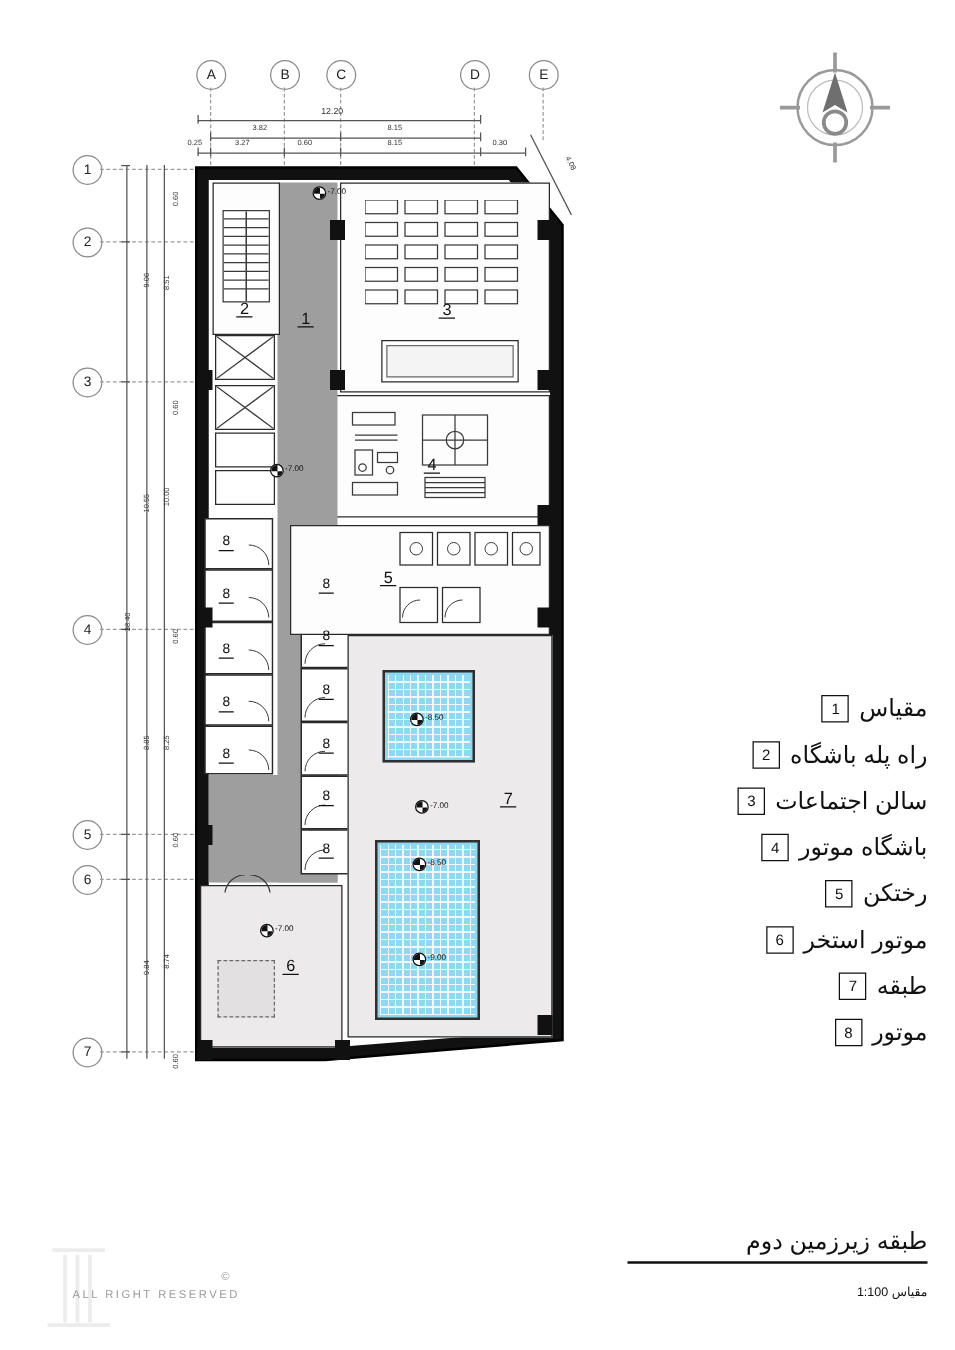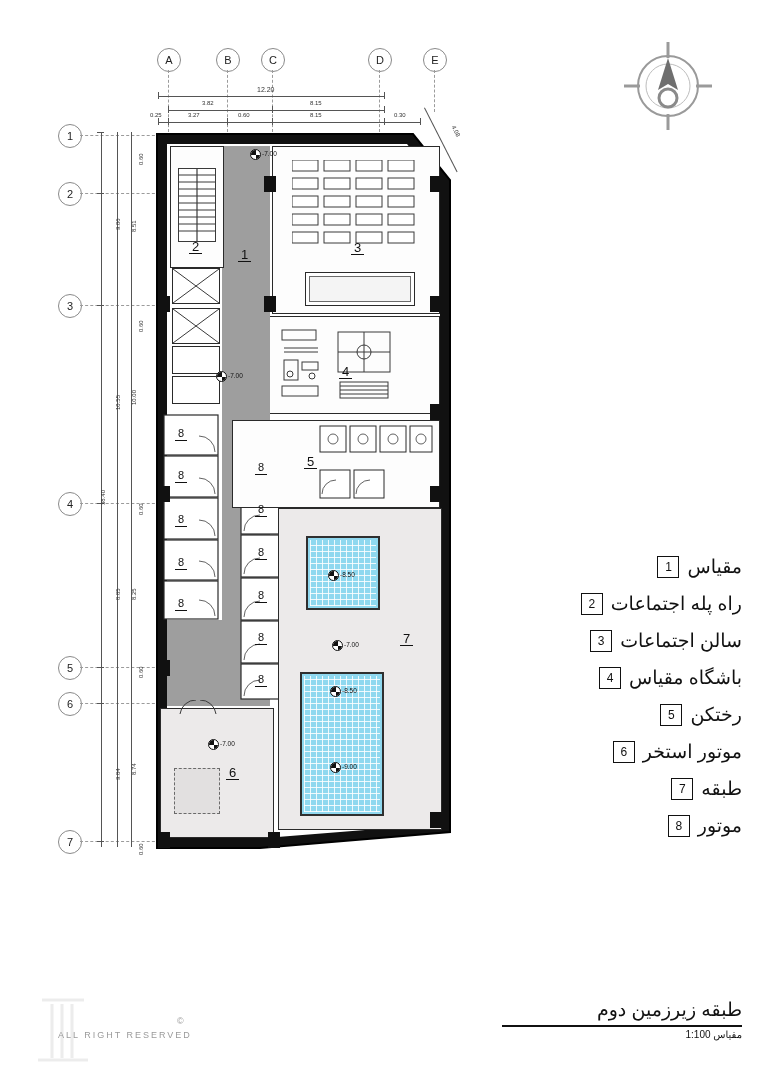--- a/index.html
+++ b/index.html
@@ -68,21 +68,21 @@
     min-width:20px;height:20px;border:1px solid #111;background:#fff;
     font-size:12px;display:flex;align-items:center;justify-content:center;
     color:#111;order:2;
   }
   .legend-label{font-size:19px;color:#111;order:1;white-space:nowrap;}
 
   
   .title-wrap{position:absolute;right:22px;bottom:40px;width:240px;direction:rtl;}
   .title-main{font-size:19px;color:#111;padding-bottom:4px;}
   .title-rule{height:2px;background:#111;width:100%;}
-  .title-scale{font-size:10px;color:#111;padding-top:2px;}
+  .title-scale{font-size:10px;color:#111;padding-top:17px;}
 
   
   .north{position:absolute;right:48px;top:38px;width:96px;height:96px;}
 
   
   .logo{position:absolute;left:36px;bottom:18px;width:190px;height:70px;opacity:.25;}
   .logo-text{position:absolute;left:56px;bottom:34px;font-size:26px;letter-spacing:1px;
     color:#8d8d8d;font-family:"Liberation Serif",serif;}
   .logo-sub{position:absolute;left:58px;bottom:40px;font-size:9px;letter-spacing:2px;color:#9a9a9a;}
 </style>
@@ -443,29 +443,29 @@
   <div class="roomnum" style="left:255px;top:589px;">8</div>
   <div class="roomnum" style="left:255px;top:631px;">8</div>
   <div class="roomnum" style="left:255px;top:673px;">8</div>
 
   <div class="legend">
     <div class="legend-row">
       <div class="legend-label">مقیاس</div>
       <div class="legend-num">1</div>
     </div>
     <div class="legend-row">
-      <div class="legend-label">راه پله اجتماعات</div>
+      <div class="legend-label">راه پله باشگاه</div>
       <div class="legend-num">2</div>
     </div>
     <div class="legend-row">
       <div class="legend-label">سالن اجتماعات</div>
       <div class="legend-num">3</div>
     </div>
     <div class="legend-row">
-      <div class="legend-label">باشگاه مقیاس</div>
+      <div class="legend-label">باشگاه موتور</div>
       <div class="legend-num">4</div>
     </div>
     <div class="legend-row">
       <div class="legend-label">رختکن</div>
       <div class="legend-num">5</div>
     </div>
     <div class="legend-row">
       <div class="legend-label">موتور استخر</div>
       <div class="legend-num">6</div>
     </div>

